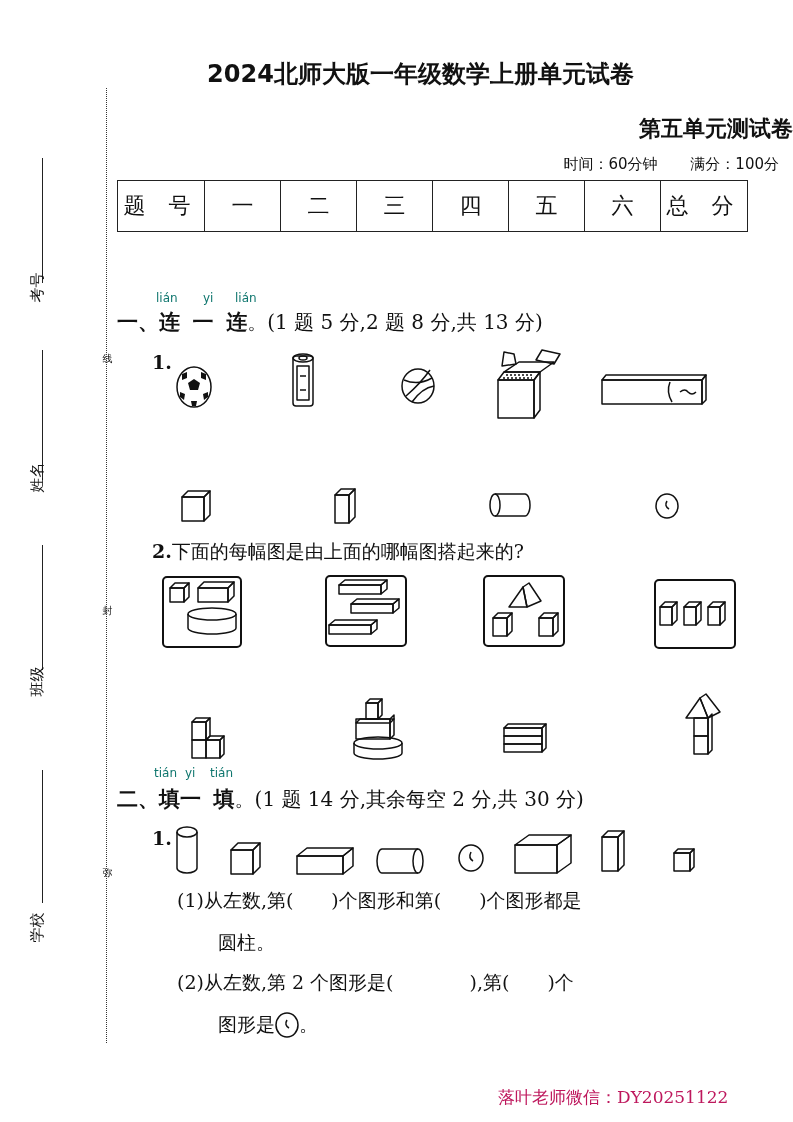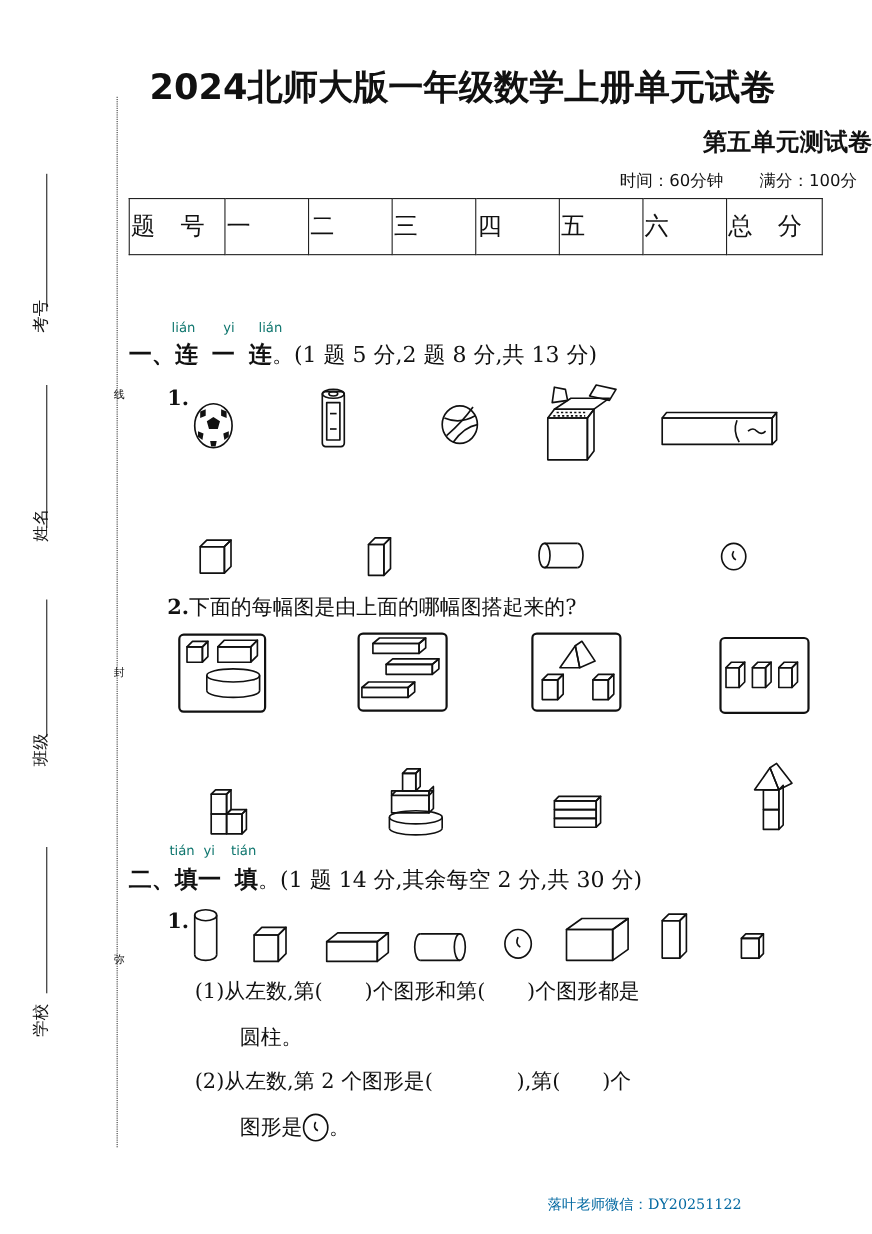--- a/index.html
+++ b/index.html
@@ -1,34 +1,34 @@
 <!DOCTYPE html>
 <html><head>
 <meta charset="utf-8">
 <style>
   html, body { margin: 0; padding: 0; background: #ffffff; }
   body { width: 793px; height: 1122px; position: relative; overflow: hidden; color: #111; font-family: "DejaVu Sans", sans-serif; }
   .abs { position: absolute; }
-  .title { left: 0; width: 793px; top: 58px; text-align: center; font-size: 32px; font-weight: bold; letter-spacing: 0px; padding-left: 48px; box-sizing: border-box; }
+  .title { left: 0; width: 793px; top: 58px; text-align: center; font-size: 24px; font-weight: bold; letter-spacing: 0px; padding-left: 48px; box-sizing: border-box; }
   .subtitle { left: 0; width: 793px; top: 114px; text-align: right; font-size: 22px; font-weight: bold; padding-left: 70px; box-sizing: border-box; }
   .meta { left: 0; width: 793px; top: 155px; text-align: right; font-size: 15px; padding-left: 70px; box-sizing: border-box; }
   .meta span { margin: 0 14px; }
   table.score { position: absolute; left: 117px; top: 180px; width: 631px; border-collapse: collapse; }
-  table.score td { border: 1.5px solid #222; height: 48px; text-align: left; font-size: 22px; font-family: "DejaVu Sans", sans-serif; }
+  table.score td { border: 1.5px solid #222; height: 48px; text-align: center; font-size: 22px; font-family: "DejaVu Sans", sans-serif; }
   table.score td.head { width: 84px; letter-spacing: 8px; }
   .binding-line { left: 106px; top: 88px; height: 955px; border-left: 1.5px dotted #333; }
   .bind-mark { left: 100px; font-size: 10px; background: #fff; writing-mode: vertical-rl; }
   .side-label { position: absolute; left: 22px; font-size: 15px; transform: rotate(-90deg); transform-origin: center; white-space: nowrap; }
   .side-line { position: absolute; left: 42px; width: 0; border-left: 1.5px solid #222; }
   .pinyin { font-size: 12px; color: #0f766e; }
   .section-head { font-family: "DejaVu Serif", serif; font-size: 20px; }
   .section-head b { font-family: Liberation Mono, monospace; font-size: 21px; }
   .q-text { font-family: "DejaVu Serif", serif; font-size: 19px; }
   .qnum { font-family: "DejaVu Serif", serif; font-weight: bold; font-size: 19px; }
-  .footer { left: 498px; top: 1086px; font-family: "DejaVu Serif", serif; font-size: 13px; color: #0369a1; }
+  .footer { left: 498px; top: 1086px; font-family: "DejaVu Serif", serif; font-size: 17px; color: #be185d; }
   svg { position: absolute; overflow: visible; }
   svg * { fill: none; stroke: #111; stroke-width: 1.5; stroke-linejoin: round; }
   svg .fill-w { fill: #fff; }
   svg .fill-b { fill: #111; stroke: none; }
   .blank { display: inline-block; }
 </style>
 </head>
 <body>
 
 <div class="abs binding-line"></div>

